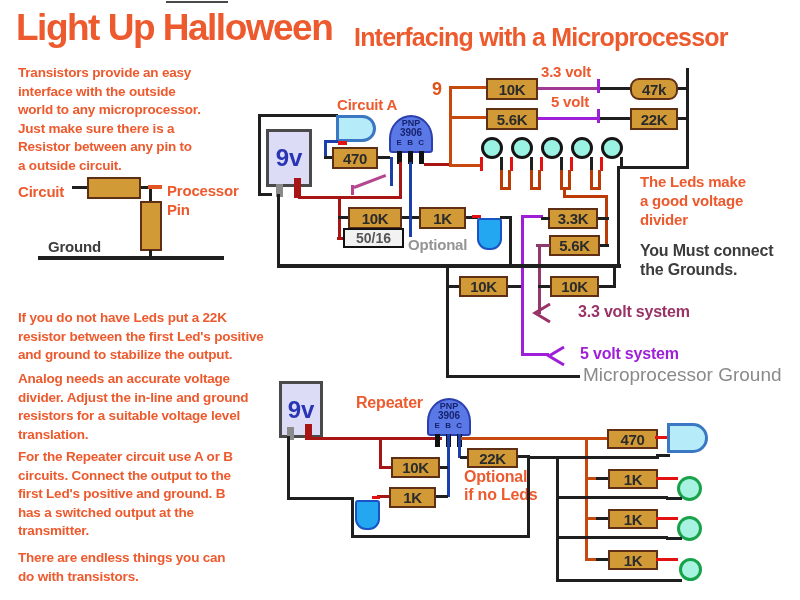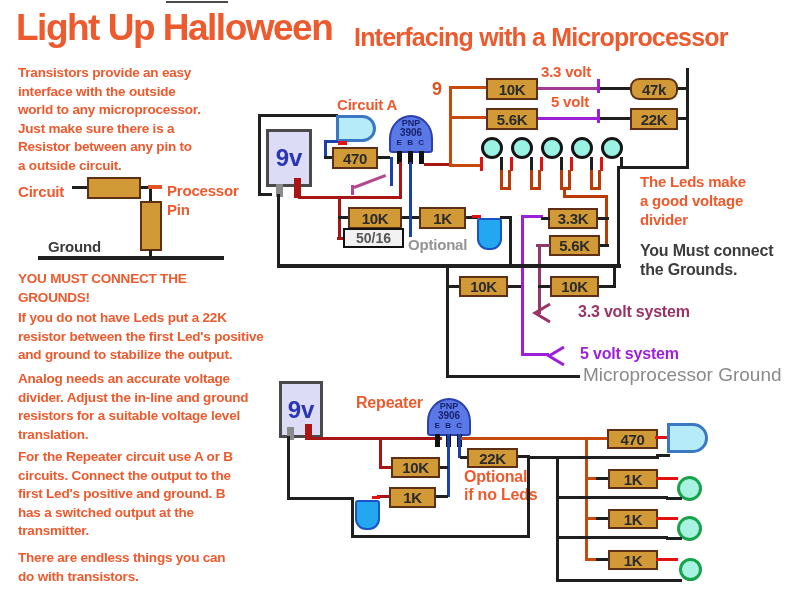--- a/index.html
+++ b/index.html
@@ -48,22 +48,20 @@
   <div class="lbl subtitle" style="left:354px;top:28px;">Interfacing with a Microprocessor</div>
   <div class="lbl title" style="left:16px;top:8px;">Light Up Halloween</div>
   <i class="w" style="left:166px;top:1px;width:62px;height:2px;background:#4a4a4a"></i>
 
   <div class="lbl" style="left:18px;top:64px;width:262px;">Transistors provide an easy
 interface with the outside
 world to any microprocessor.
 Just make sure there is a
 Resistor between any pin to
 a outside circuit.</div>
-  <div class="lbl" style="left:18px;top:270px;width:262px;">YOU MUST CONNECT THE
-GROUNDS!</div>
   <div class="lbl" style="left:18px;top:309px;width:268px;">If you do not have Leds put a 22K
 resistor between the first Led's positive
 and ground to stabilize the output.</div>
   <div class="lbl" style="left:18px;top:370px;width:268px;">Analog needs an accurate voltage
 divider. Adjust the in-line and ground
 resistors for a suitable voltage level
 translation.</div>
   <div class="lbl" style="left:18px;top:448px;width:268px;">For the Repeater circuit use A or B
 circuits. Connect the output to the
 first Led's positive and ground. B

